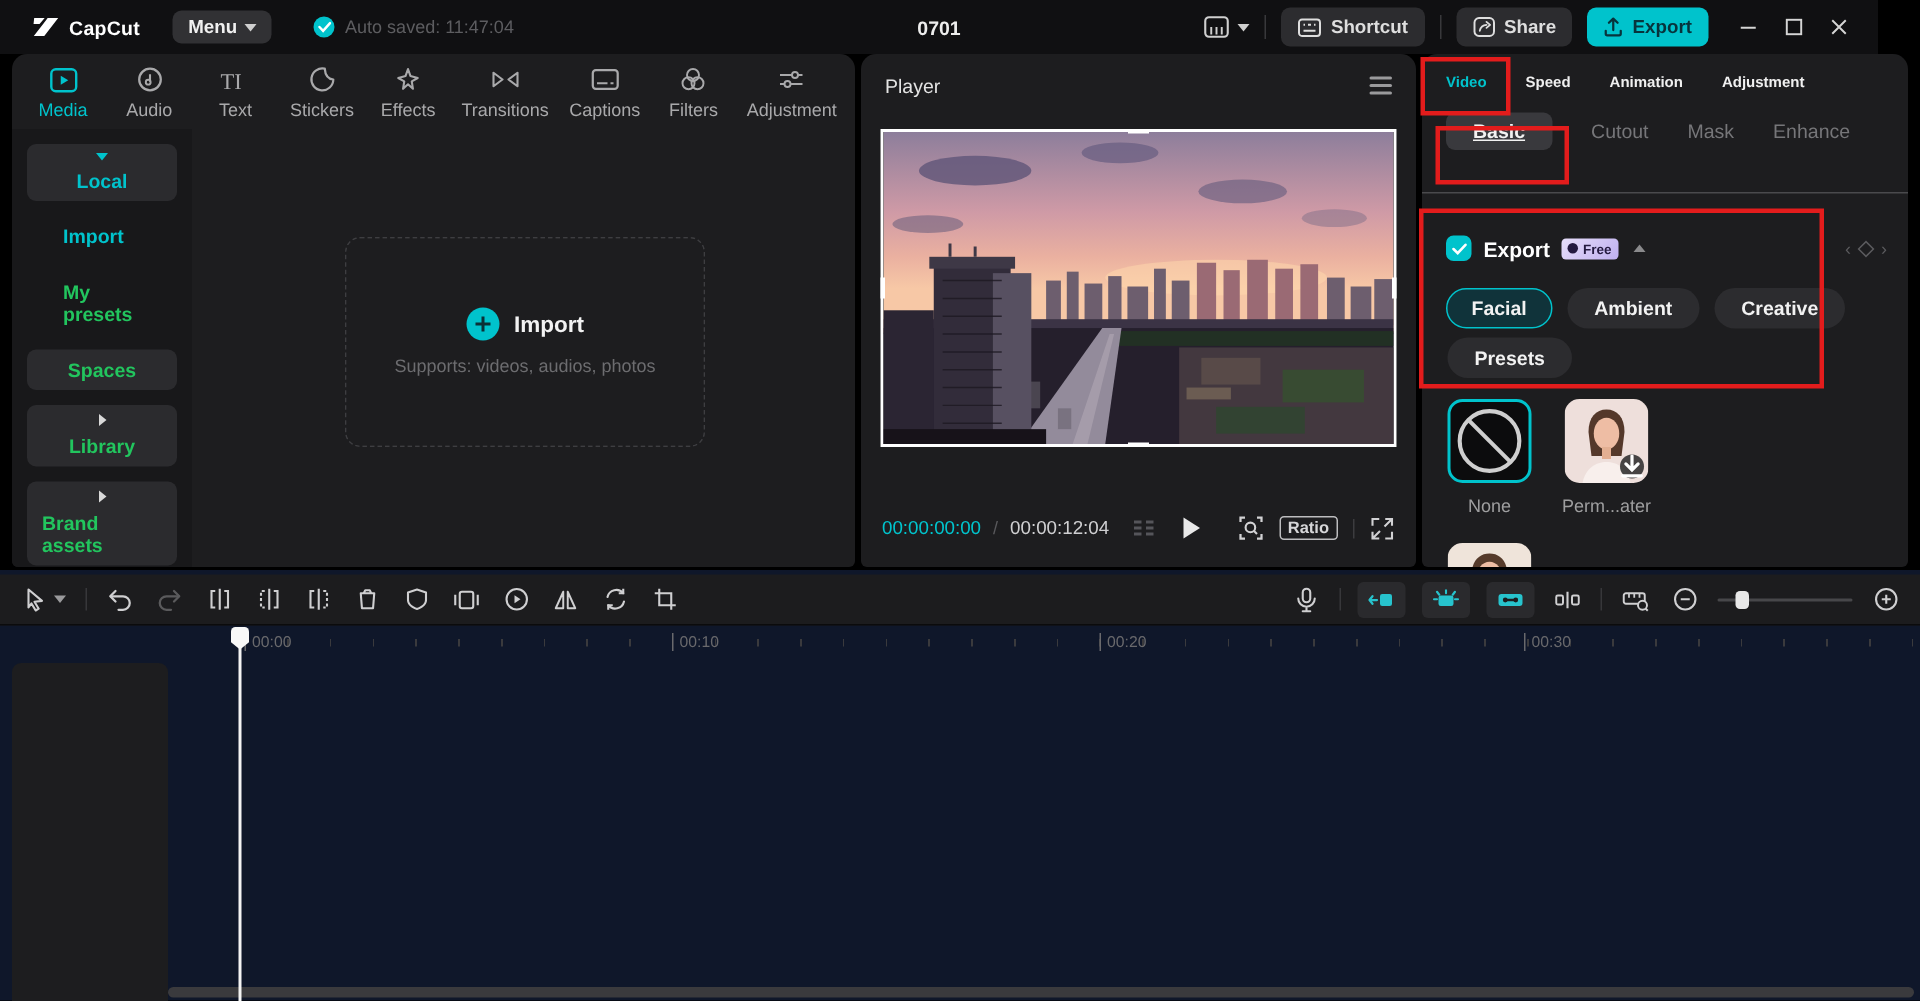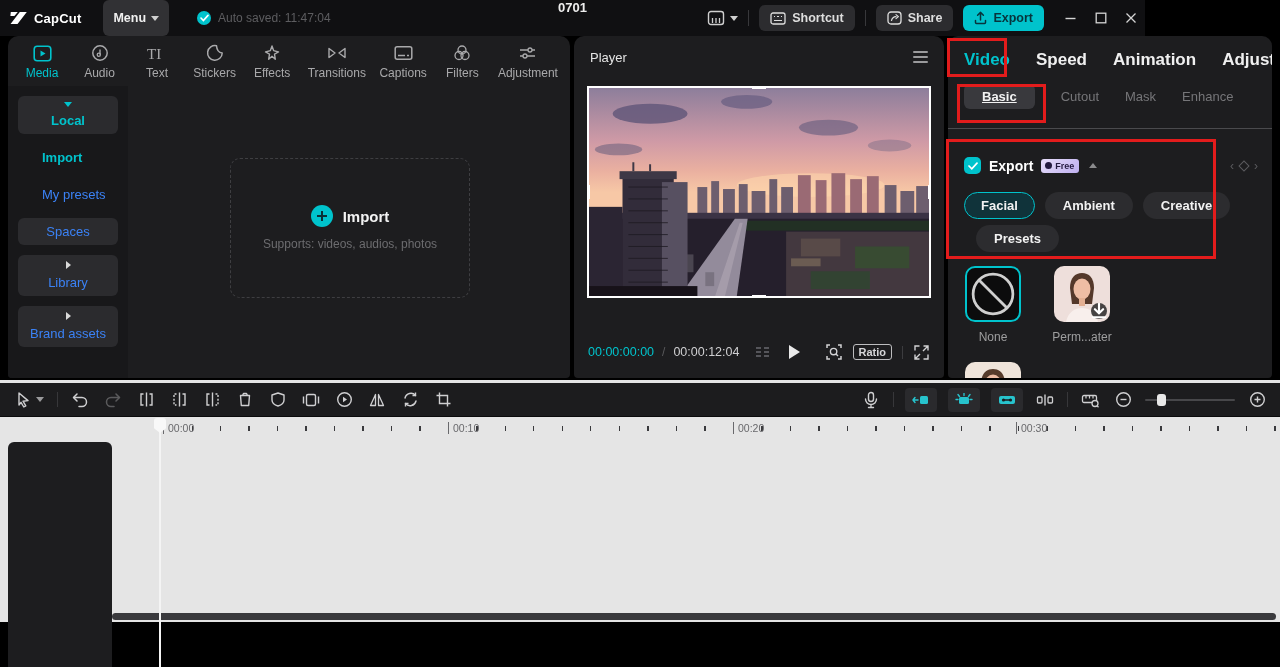--- a/index.html
+++ b/index.html
@@ -1,22 +1,22 @@
 <!DOCTYPE html>
 <html style="--accent: #00c3cc; --annotation: #e31c1c;"><head>
 <meta charset="utf-8">
 <style>
   * { margin:0; padding:0; box-sizing:border-box; }
   html,body { width:1280px; height:667px; background:#000; overflow:hidden;
     font-family:"Liberation Sans", sans-serif; -webkit-font-smoothing:antialiased; }
   svg { display:block; }
 
   
-  .topbar { position:absolute; left:0; top:0; width:1145px; height:36px; background:#101012;
-    display:flex; padding:0 4px; color:#e8e8e8; }
+  .topbar { position:absolute; left:0; top:0; width:1252px; height:36px; background:#101012;
+    display:flex; align-items:center; padding:0 16px; color:#e8e8e8; }
   .logo { display:flex; align-items:center; gap:6px; margin-left:6px; }
   .logo-text { font-weight:bold; font-size:13px; letter-spacing:.2px; color:#fff; }
   .menu-btn { margin-left:22px; background:#313134; border-radius:6px; padding:4px 10px;
     font-size:12.5px; font-weight:bold; color:#f0f0f0; display:flex; align-items:center; gap:5px; }
   .caret-down { width:0; height:0; border-left:4px solid transparent; border-right:4px solid transparent; border-top:5px solid #cfcfcf; }
   .autosave { margin-left:28px; display:flex; align-items:center; gap:7px; }
   .autosave-dot { width:14px; height:14px; border-radius:50%; background:var(--accent,#00c3cc); display:flex; align-items:center; justify-content:center; }
   .autosave-text { color:#5d5d60; font-size:12px; }
   .doc-title { position:absolute; left:50%; transform:translateX(-50%); font-size:13px; font-weight:bold; color:#ededed; }
   .topbar-right { margin-left:auto; display:flex; align-items:center; gap:10px; }
@@ -34,21 +34,21 @@
   .panel-inspector { left:948px; top:36px; width:324px; height:342px; }
 
   
   .tabbar { display:flex; justify-content:space-between; padding:7px 12px 0 12px; height:50px; }
   .mtab { display:flex; flex-direction:column; align-items:center; gap:3px; color:#a9a9ab; font-size:12px; min-width:44px; }
   .mtab.active { color:var(--accent,#00c3cc); }
   .mtab .ticn { height:20px; display:flex; align-items:center; justify-content:center; }
 
   
   .msidebar { position:absolute; left:0; top:50px; bottom:0; width:120px; background:#18181a; padding:10px 10px; }
-  .sb-item { font-size:13px; color:#3b82f6; display:flex; align-items:center; gap:6px; padding:6px 10px; margin-bottom:10px; border-radius:6px; }
+  .sb-item { font-size:13px; color:#22c55e; display:flex; align-items:center; gap:6px; padding:6px 10px; margin-bottom:10px; border-radius:6px;font-weight:bold; }
   .sb-box { background:#2b2b2e;flex-direction:column; }
   .sb-accent { color:var(--accent,#00c3cc); font-weight:bold; }
   .sb-indent { padding-left:24px; }
   .tri-down { width:0;height:0;border-left:4px solid transparent;border-right:4px solid transparent;border-top:5px solid var(--accent,#00c3cc); }
   .tri-right { width:0;height:0;border-top:4px solid transparent;border-bottom:4px solid transparent;border-left:5px solid #d9d9d9; }
 
   
   .dropzone { position:absolute; left:222px; top:122px; width:240px; height:140px; border:1.5px dashed #3e3e41; border-radius:10px;
     display:flex; flex-direction:column; align-items:center; justify-content:center; gap:10px; }
   .drop-row { display:flex; align-items:center; gap:10px; }
@@ -74,54 +74,54 @@
   .tc-cur { color:var(--accent,#00c3cc); font-size:12.5px; }
   .tc-sep { color:#59595c; font-size:12px; }
   .tc-dur { color:#cfcfd1; font-size:12.5px; }
   .play-tri { width:0; height:0; border-top:7px solid transparent; border-bottom:7px solid transparent; border-left:11px solid #e9e9e9; margin-left:8px; }
   .pc-right { margin-left:auto; display:flex; align-items:center; gap:10px; }
   .ratio-btn { border:1px solid #bdbdbf; border-radius:3px; color:#d6d6d8; font-size:11px; padding:1px 5px; font-weight:bold; }
   .pc-sep { width:1px; height:13px; background:#3c3c3f; }
 
   
   .itabs { display:flex; gap:26px; padding:14px 16px 0 16px; }
-  .itab { font-size:17px; font-weight:bold; color:#f0f0f0; }
+  .itab { font-size:10px; font-weight:bold; color:#f0f0f0; }
   .itab.active { color:var(--accent,#00c3cc); }
   .isubtabs { display:flex; align-items:center; gap:26px; padding:14px 16px 0 16px; }
   .isub { font-size:13px; color:#767679; }
   .isub.active { background:#39393d; color:#f2f2f2; border-radius:6px; padding:5px 18px; font-weight:bold;text-decoration:underline; }
   .idivider { position:absolute; left:0; right:0; top:92px; height:1px; background:#4a4a4d; }
   .relight-head { position:absolute; left:16px; top:121px; display:flex; align-items:center; gap:8px; }
   .chk { width:17px; height:17px; border-radius:5px; background:var(--accent,#00c3cc); display:flex; align-items:center; justify-content:center; }
   .relight-title { color:#fff; font-size:14px; font-weight:bold; }
   .free-badge { background:linear-gradient(135deg,#e6ddfa,#bfb0ef); color:#241a40; font-size:9px; font-weight:bold;
     border-radius:3px; padding:2px 5px 2px 4px; display:flex; align-items:center; gap:3px; }
   .free-dot { width:7px; height:7px; border-radius:50%; background:#241a40; display:inline-block; }
   .tri-up { width:0;height:0;border-left:4px solid transparent;border-right:4px solid transparent;border-bottom:5px solid #8a8a8c; margin-left:2px; }
   .carousel { position:absolute; right:14px; top:123px; display:flex; align-items:center; gap:6px; color:#5b5b5e; font-size:12px; }
   .diamond { width:8px; height:8px; border:1.2px solid #5b5b5e; transform:rotate(45deg); }
   .mode-row1 { position:absolute; left:16px; top:156px; display:flex; gap:10px; }
-  .mode-row2 { position:absolute; left:28px; top:189px; display:flex; gap:10px; }
+  .mode-row2 { position:absolute; left:17px; top:189px; display:flex; gap:10px; }
   .mode-pill { background:#2c2c2f; border-radius:14px; height:27px; padding:0 18px; display:flex; align-items:center;
     color:#f2f2f2; font-size:13px; font-weight:bold; }
   .mode-pill.active { background:#10333a; border:1.5px solid var(--accent,#00c3cc); padding:0 16px; }
-  .thumb-row { position:absolute; left:17px; top:230px; display:flex; gap:33px;text-align:right; }
+  .thumb-row { position:absolute; left:17px; top:230px; display:flex; gap:22px;text-align:right; }
   .thumb { width:56px; height:56px; border-radius:10px; position:relative; overflow:hidden; }
   .thumb-wrap { display:flex; flex-direction:column; align-items:center; gap:8px; width:56px; }
   .thumb.none { background:#0c0c0d; border:2px solid var(--accent,#00c3cc); display:flex; align-items:center; justify-content:center; }
   .thumb-label { color:#9e9e9f; font-size:12px; white-space:nowrap; }
   .dl-badge { position:absolute; right:3px; bottom:3px; width:16px; height:16px; border-radius:50%; background:rgba(40,40,40,.85);
     display:flex; align-items:center; justify-content:center; }
   .thumb-partial { position:absolute; left:17px; top:326px; width:56px; height:20px; border-radius:10px 10px 0 0; overflow:hidden; }
 
   
   .anno { position:absolute; border:3px solid var(--annotation,#e31c1c); z-index:60; pointer-events:none; }
 
   
-  .timeline { position:absolute; left:0; top:380px; width:1280px; height:242px; background:#e5e5e5;text-align:center; }
+  .timeline { position:absolute; left:0; top:380px; width:1280px; height:287px; background:#0f172a;text-align:center; }
   .tl-toolbar { position:absolute; left:0; top:3px; width:1280px; height:34px; background:#1c1c1e; border-bottom:1px solid #0b0b0c;
     display:flex; align-items:center; padding:0 12px; }
   .tl-left { display:flex; align-items:center; gap:11px; }
   .tl-right { margin-left:auto; display:flex; align-items:center; gap:11px; }
   .ticon { width:22px; height:22px; display:flex; align-items:center; justify-content:center; }
   .ticon.dim { opacity:.35; }
   .tl-sep { width:1px; height:15px; background:#37373a; }
   .teal-toggle { width:32px; height:24px; background:#2a2a2d; border-radius:4px; display:flex; align-items:center; justify-content:center; }
   .zoom-slider { width:90px; height:2px; background:#47474a; border-radius:1px; position:relative; }
   .zoom-handle { position:absolute; left:12px; top:-5px; width:9px; height:12px; background:#e8e8e8; border-radius:3px; }

